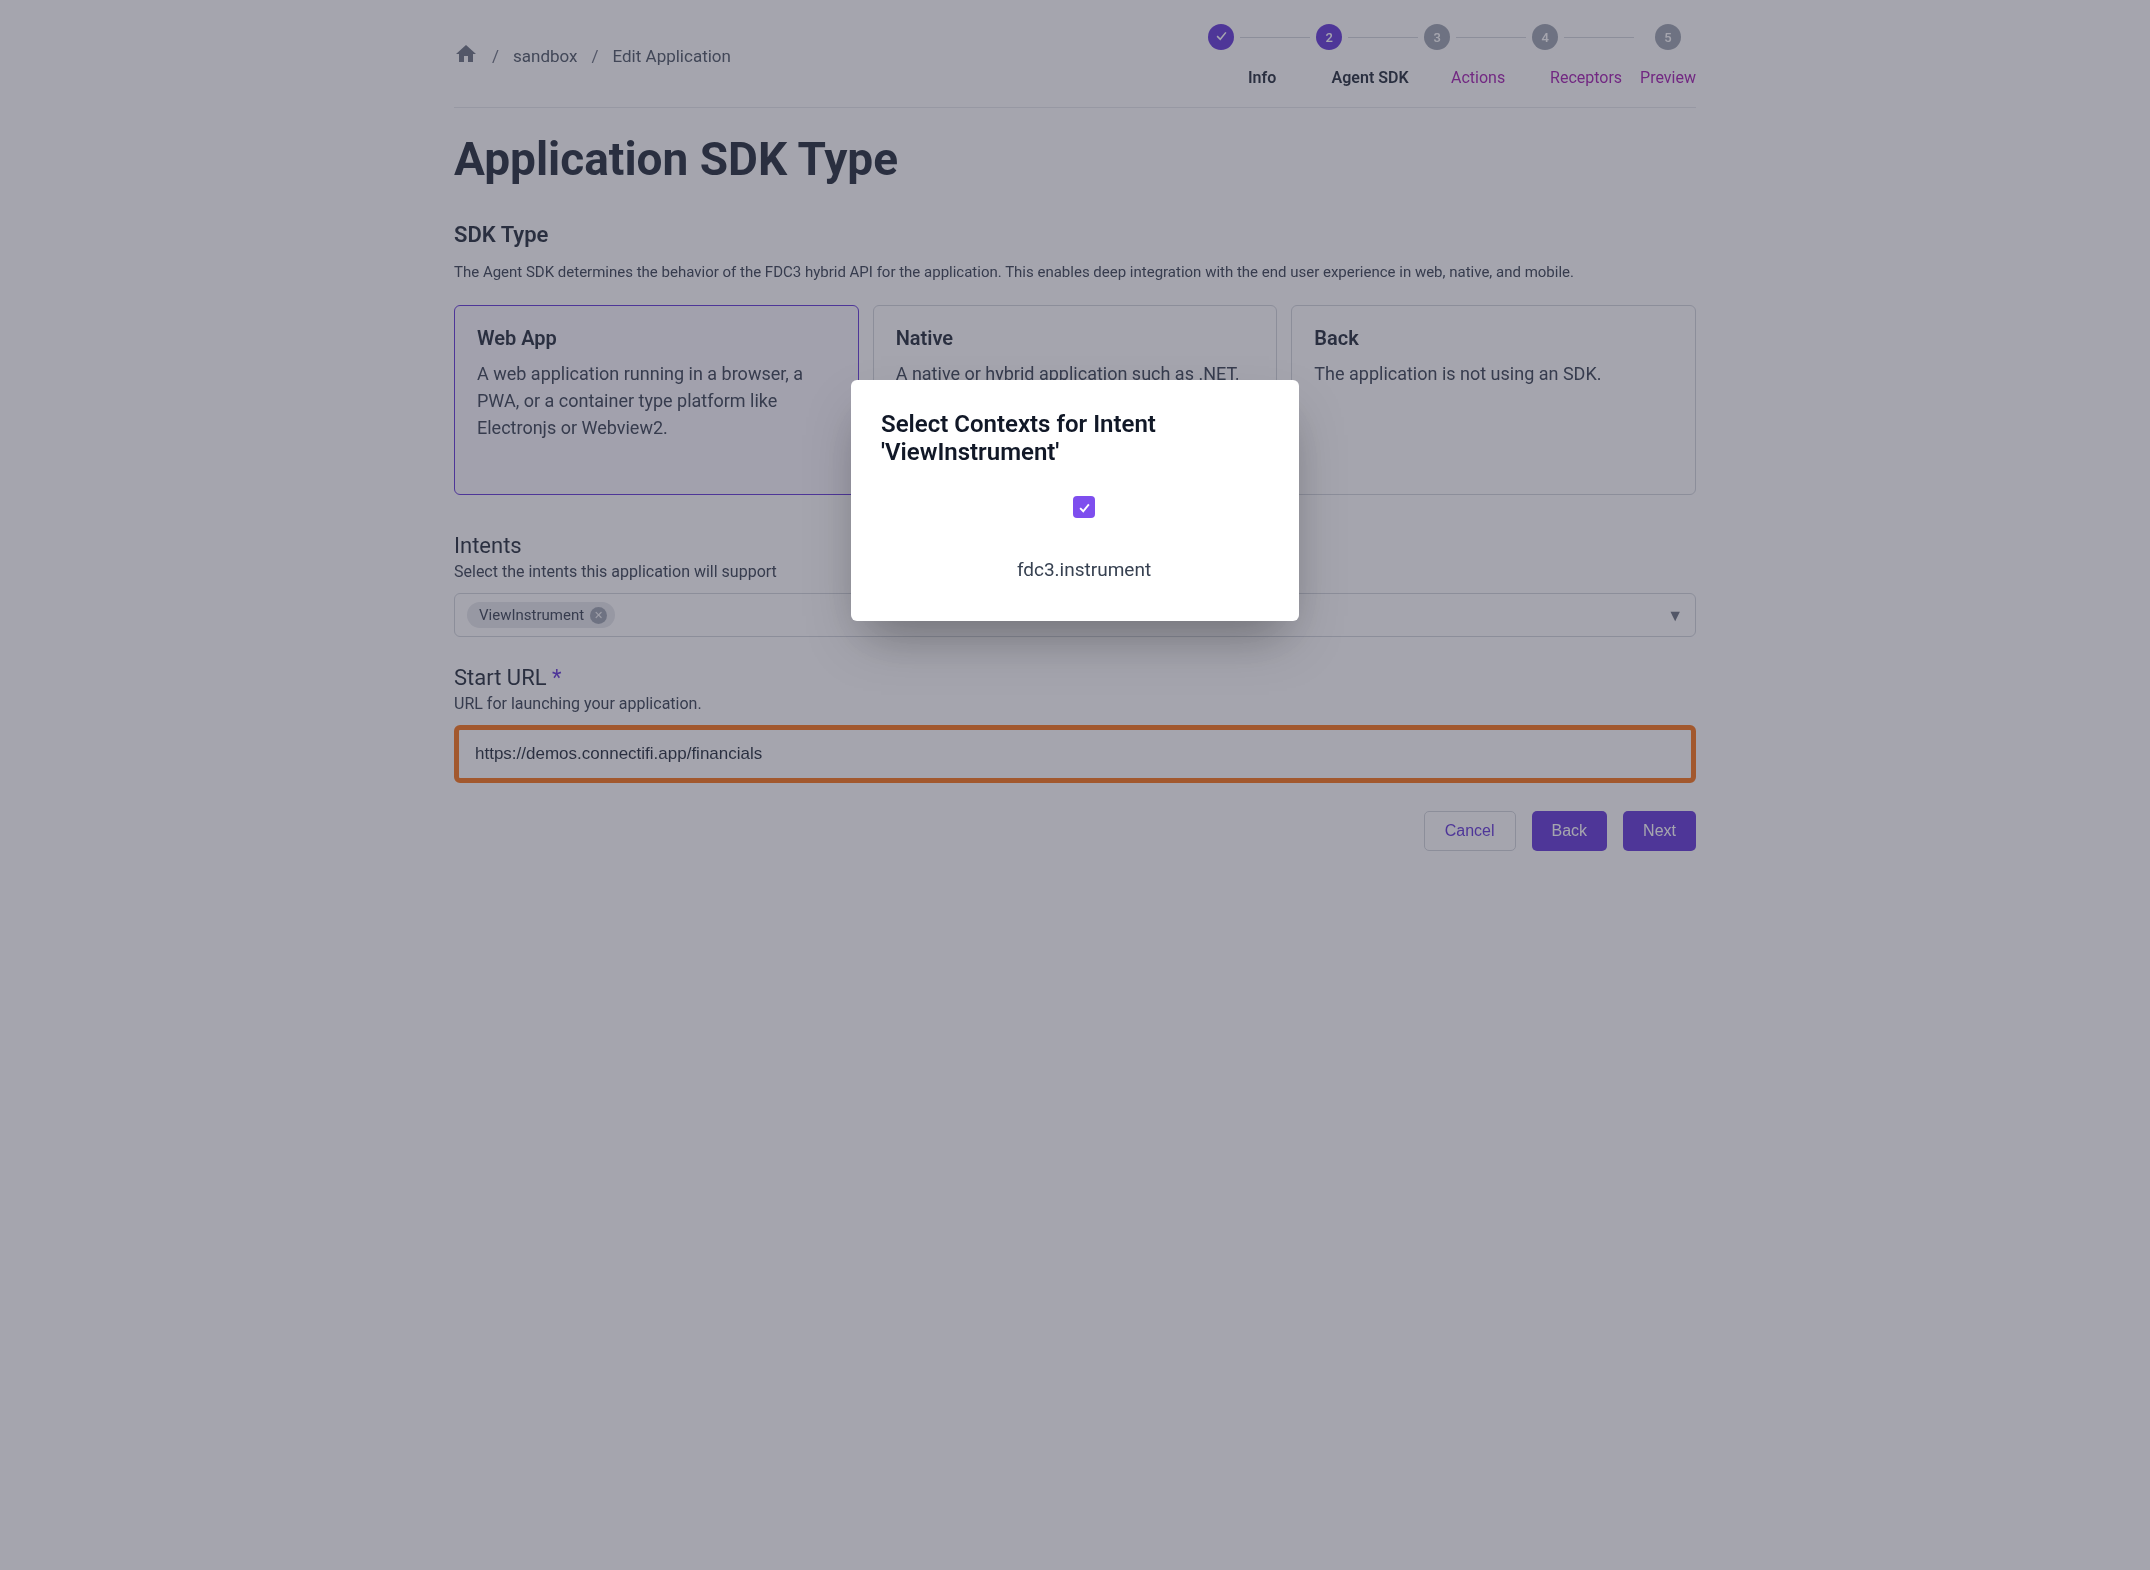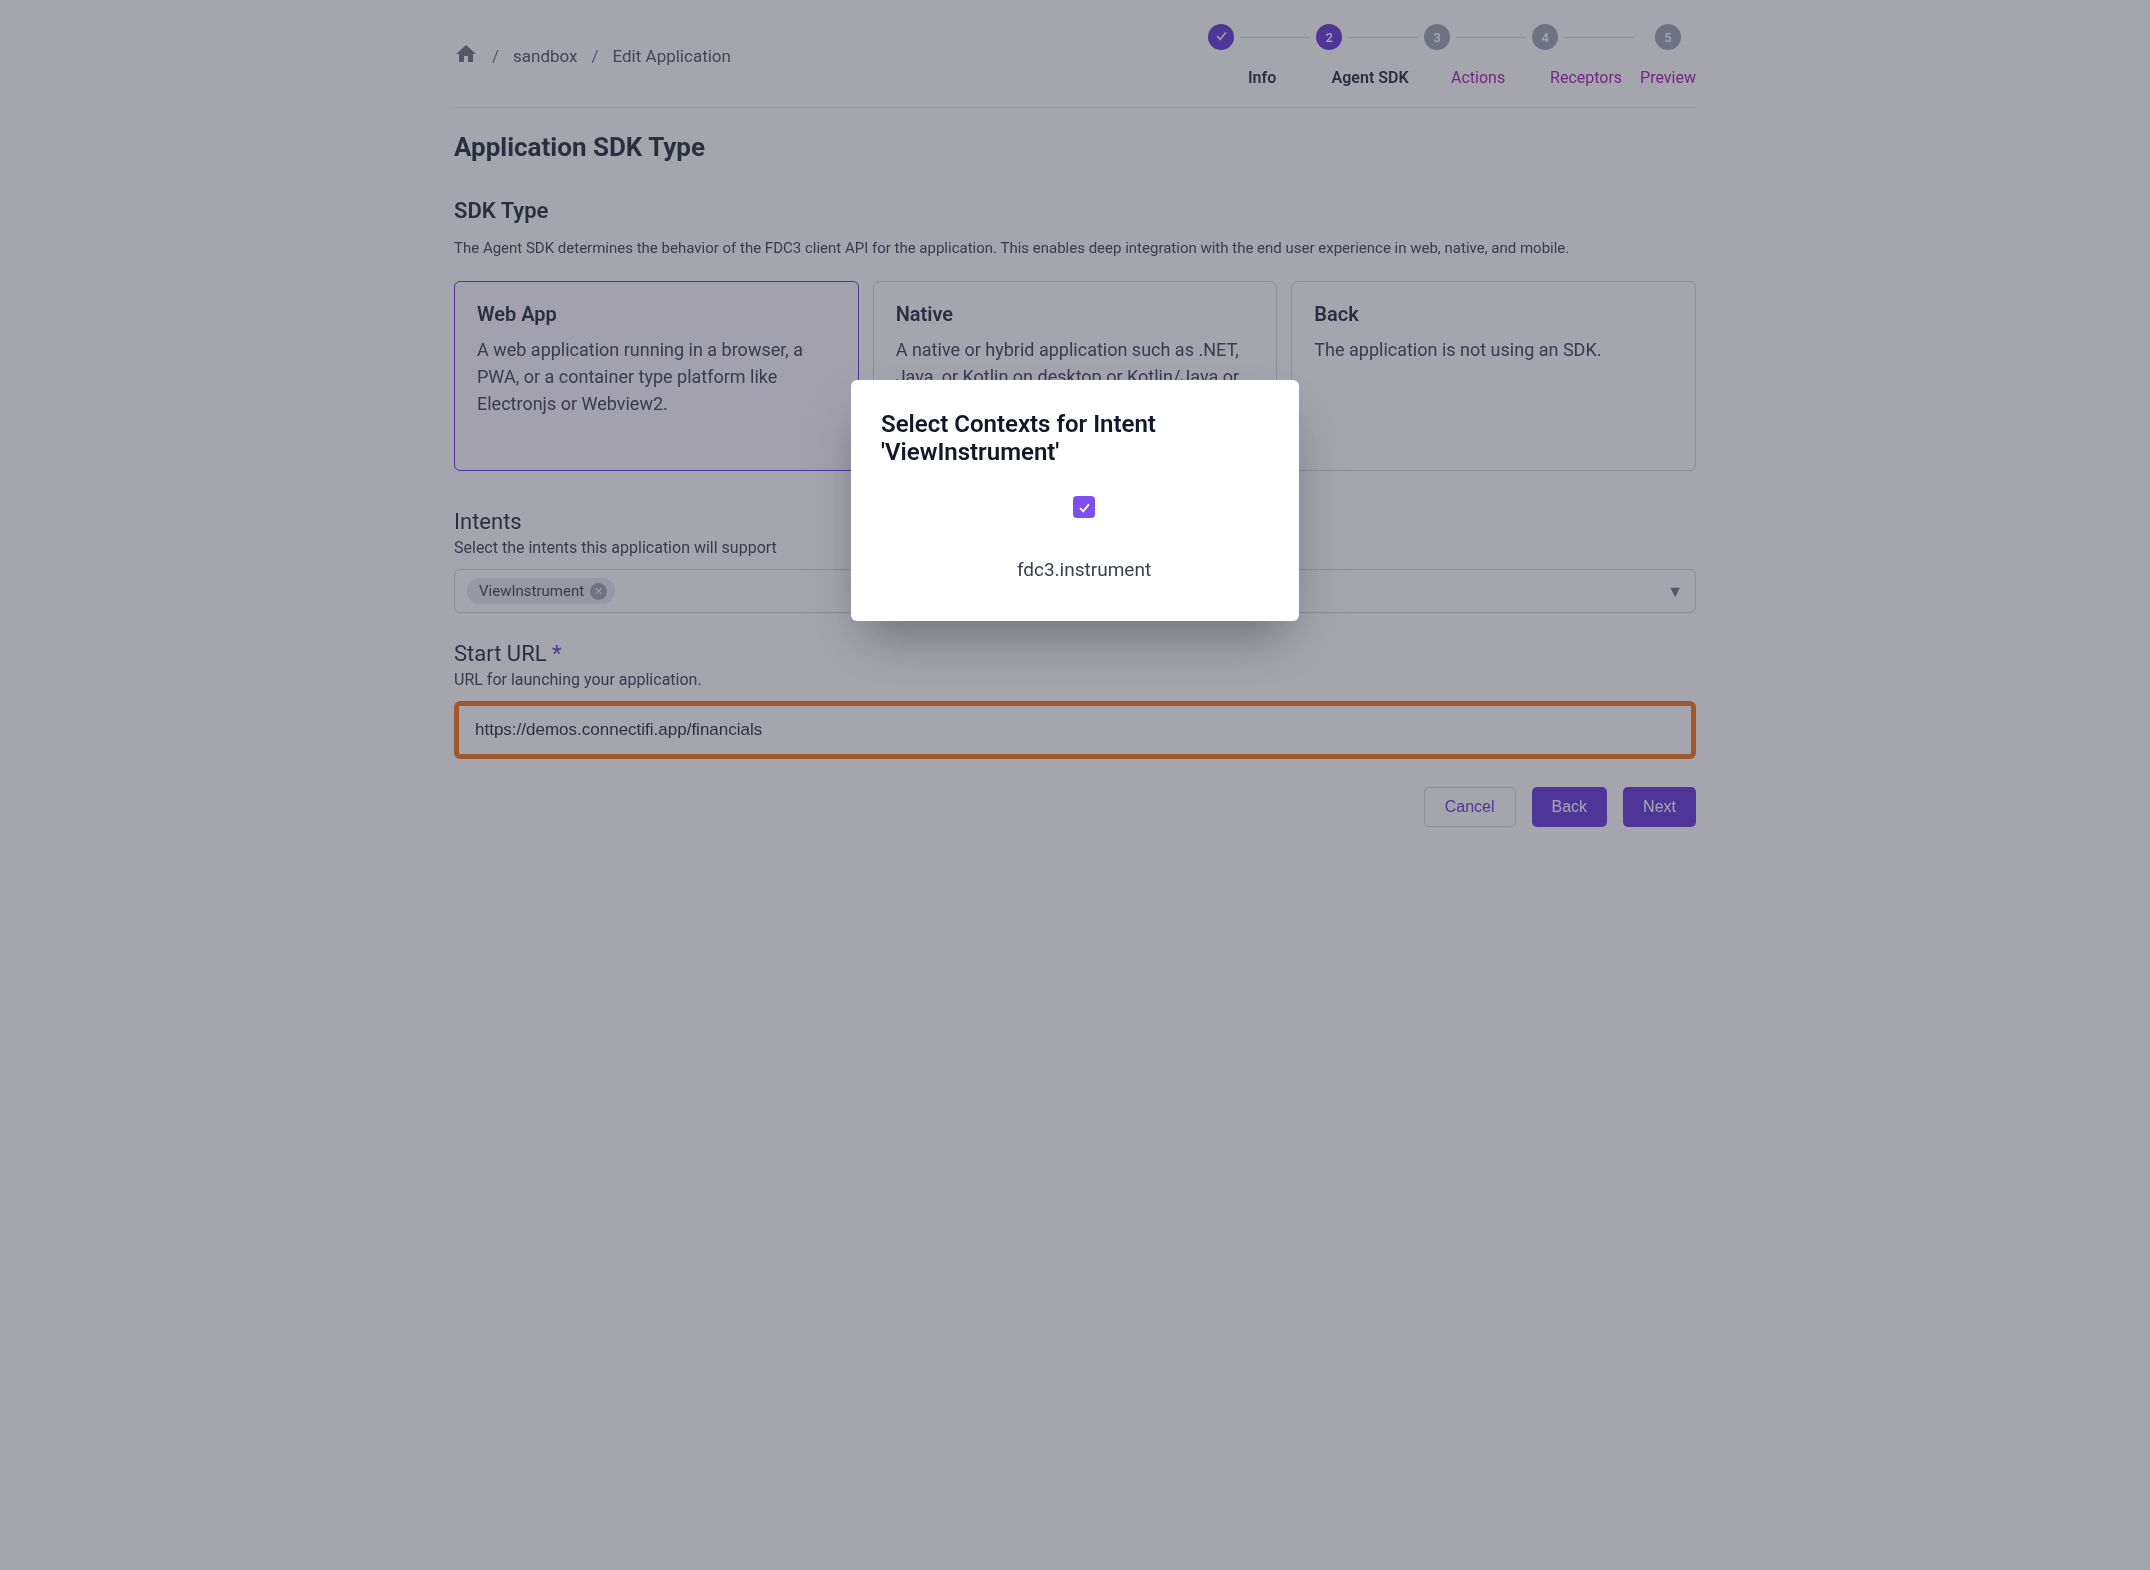--- a/index.html
+++ b/index.html
@@ -97,21 +97,21 @@
       font-weight: 600;
     }
     .check-icon svg {
       width: 15px;
       height: 15px;
       fill: none;
       stroke: #fff;
       stroke-width: 2.5;
     }
     .page-title {
-      font-size: 26px;
+      font-size: 46px;
       font-weight: 700;
       color: #1f2937;
       margin-bottom: 36px;
     }
     .section-title {
       font-size: 22px;
       font-weight: 600;
       margin-bottom: 16px;
     }
     .section-desc {
@@ -333,21 +333,21 @@
           <div class="step-circle pending">5</div>
         </div>
         <div class="step-label">Preview</div>
       </div>
     </div>
   </div>
 
   <h1 class="page-title">Application SDK Type</h1>
 
   <h2 class="section-title">SDK Type</h2>
-  <p class="section-desc">The Agent SDK determines the behavior of the FDC3 client API for the application. This enables deep integration with the end user experience in web, native, and mobile.</p>
+  <p class="section-desc">The Agent SDK determines the behavior of the FDC3 hybrid API for the application. This enables deep integration with the end user experience in web, native, and mobile.</p>
 
   <div class="cards-row">
     <div class="card selected">
       <div class="card-title">Web App</div>
       <div class="card-desc">A web application running in a browser, a PWA, or a container type platform like Electronjs or Webview2.</div>
     </div>
     <div class="card">
       <div class="card-title">Native</div>
       <div class="card-desc">A native or hybrid application such as .NET, Java, or Kotlin on desktop or Kotlin/Java or Objective-C/iOS/Swift.</div>
     </div>

